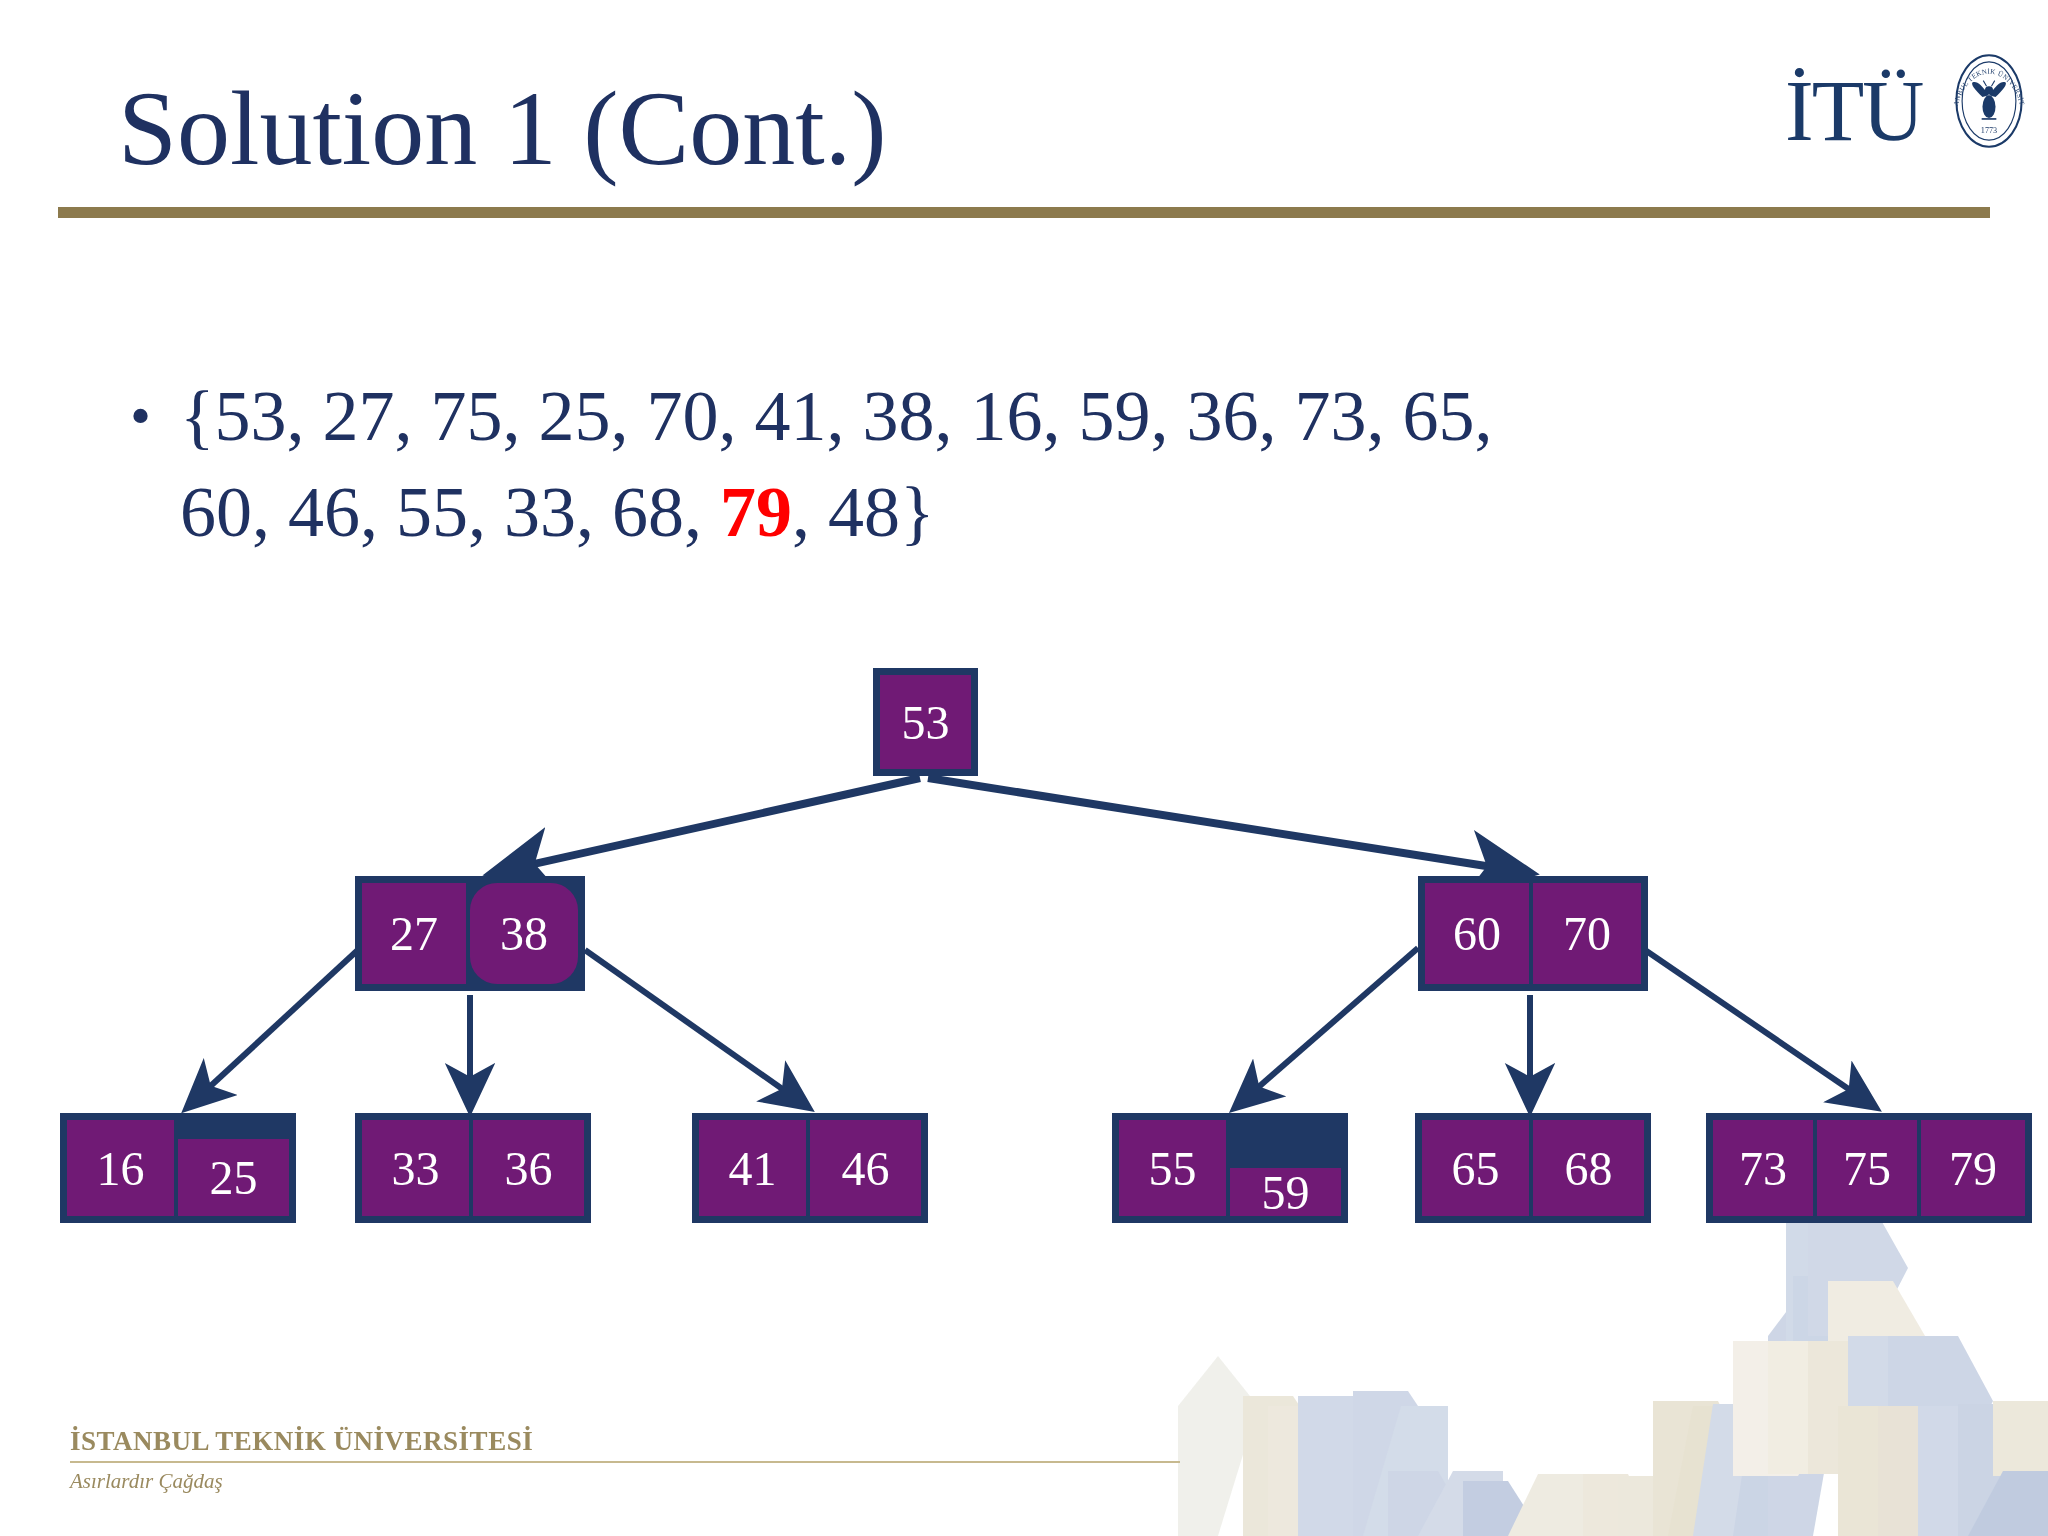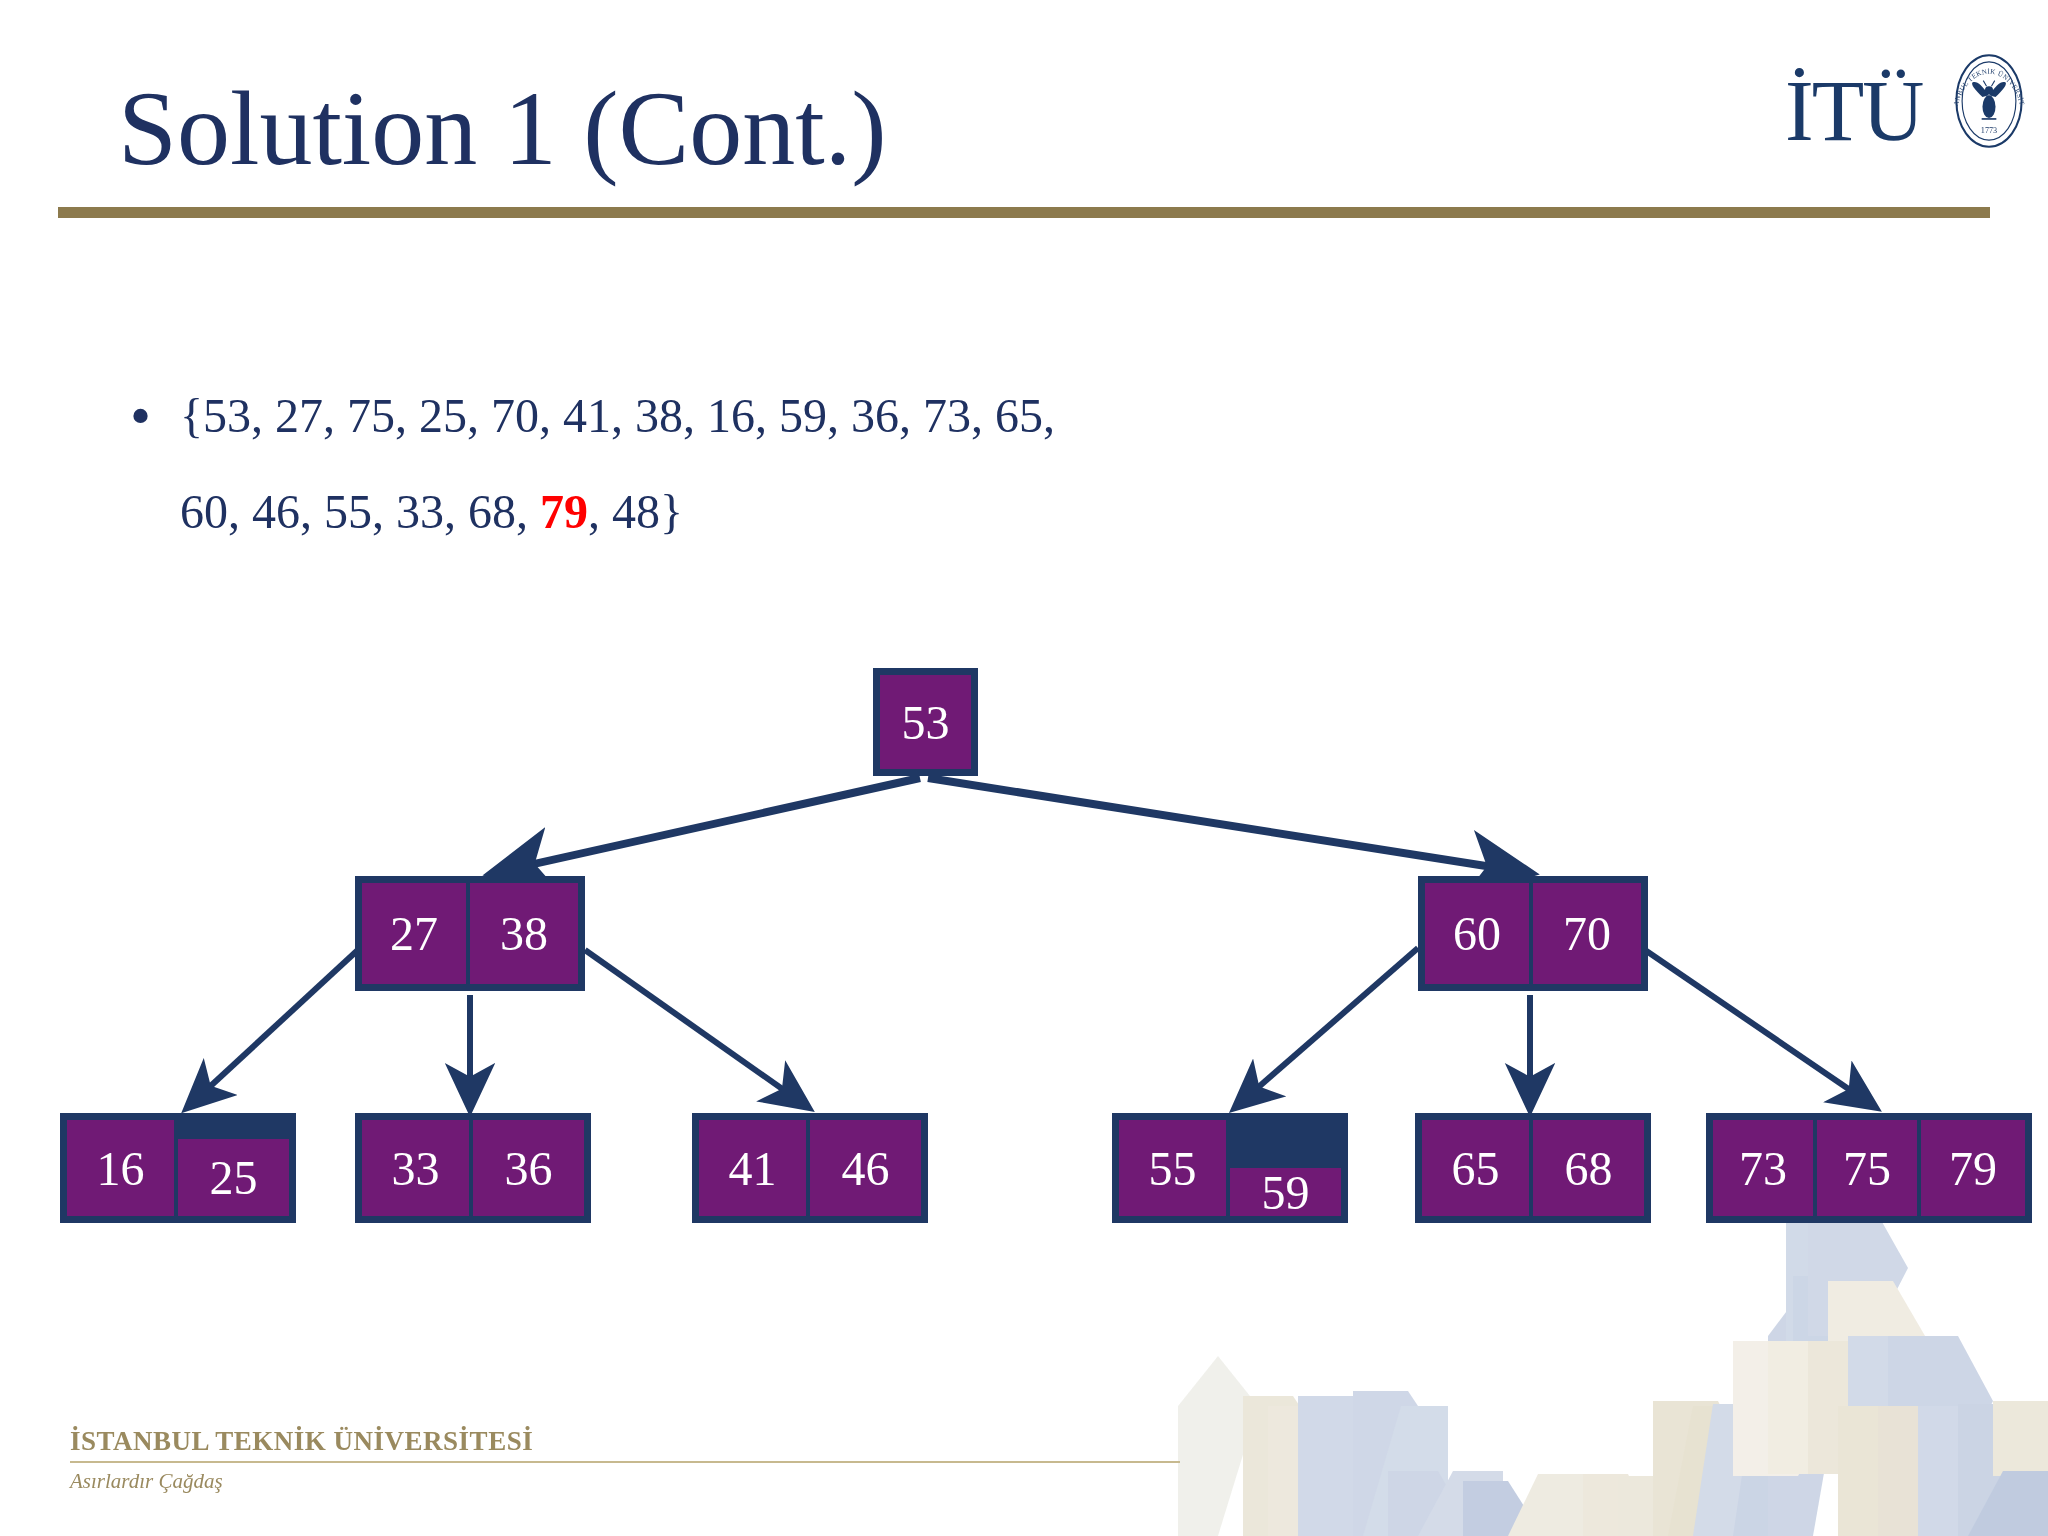--- a/index.html
+++ b/index.html
@@ -79,21 +79,21 @@
     width: 60px;
     flex: 0 0 60px;
     font-size: 60px;
     line-height: 96px;
     color: #1f3161;
     text-align: left;
     padding-left: 10px;
     box-sizing: border-box;
   }
   .bullet-text {
-    font-size: 48px;
+    font-size: 72px;
     line-height: 96px;
     color: #1f3161;
     font-family: "Liberation Serif", serif;
   }
   .hl-red {
     color: #ff0000;
     font-weight: bold;
   }
 
   
@@ -265,21 +265,21 @@
       <line x1="1645" y1="950" x2="1872" y2="1105"></line>
     </g>
   </svg>
 
   <div class="node" style="left:873px; top:668px; width:105px; height:108px;">
     <div class="cell" style="width:100%;">53</div>
   </div>
 
   <div class="node" style="left:355px; top:876px; width:230px; height:115px;">
     <div class="cell" style="width:50%;">27</div>
-    <div class="cell" style="width:50%;">38</div>
+    <div class="cell" style="width:50%;border-radius:27px;">38</div>
   </div>
 
   <div class="node" style="left:1418px; top:876px; width:230px; height:115px;">
     <div class="cell" style="width:50%;">60</div>
     <div class="cell" style="width:50%;">70</div>
   </div>
 
   <div class="node" style="left:60px; top:1113px; width:236px; height:110px;">
     <div class="cell" style="width:50%;">16</div>
     <div class="cell" style="width:50%;margin-top:19px;">25</div>

